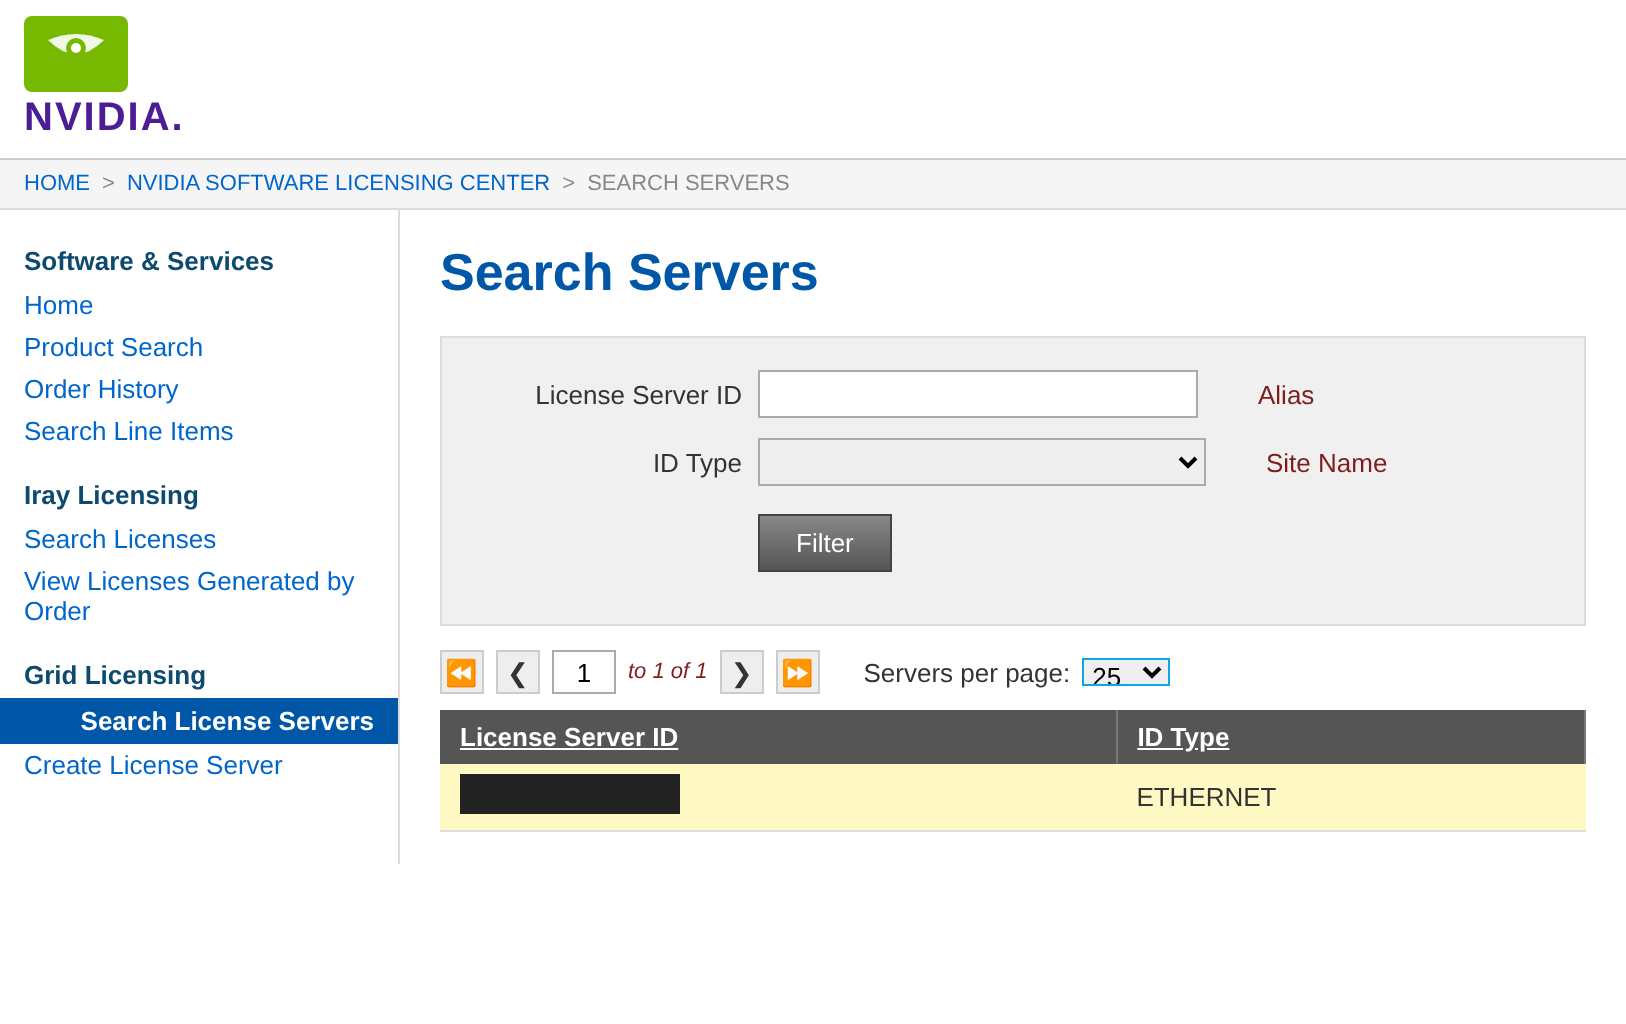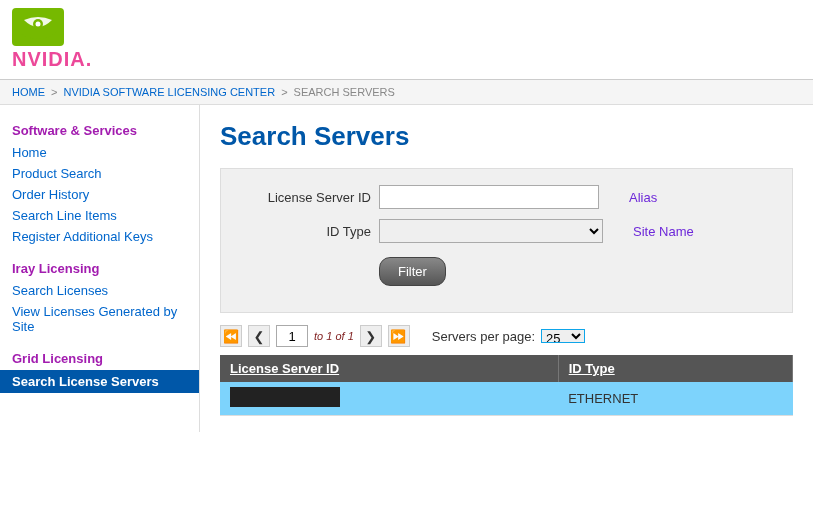--- a/index.html
+++ b/index.html
@@ -3,64 +3,64 @@
   <meta charset="utf-8">
   <style>
     * { margin: 0; padding: 0; box-sizing: border-box; }
     body { font-family: Arial, sans-serif; font-size: 13px; color: #333; background: #fff; width: 813px; min-height: 512px; overflow: hidden; }
 
     
     .header { display: flex; align-items: center; padding: 8px 12px; border-bottom: 1px solid #ccc; }
     .nvidia-logo { display: flex; flex-direction: column; align-items: flex-start; }
     .logo-icon { width: 52px; height: 38px; background: #76b900; border-radius: 4px; display: flex; align-items: center; justify-content: center; margin-bottom: 2px; }
     .logo-icon svg { width: 44px; height: 30px; }
-    .nvidia-text { font-size: 20px; font-weight: bold; color: #ec4899; letter-spacing: 1px; }
+    .nvidia-text { font-size: 20px; font-weight: bold; color: #4c1d95; letter-spacing: 1px; }
 
     
     .breadcrumb { background: #f5f5f5; border-bottom: 1px solid #ddd; padding: 6px 12px; font-size: 11px; color: #555; display: flex; align-items: center; gap: 6px; }
     .breadcrumb a { color: #0066cc; text-decoration: none; }
     .breadcrumb span { color: #888; }
 
     
     .layout { display: flex; }
 
     
     .sidebar { width: 200px; min-width: 200px; padding: 10px 0; border-right: 1px solid #ddd; }
-    .sidebar-section-title { color: #a21caf; font-weight: bold; font-size: 13px; padding: 8px 12px 4px 12px; }
+    .sidebar-section-title { color: #0c4a6e; font-weight: bold; font-size: 13px; padding: 8px 12px 4px 12px; }
     .sidebar-item { padding: 3px 12px; color: #0066cc; cursor: pointer; font-size: 13px; }
-    .sidebar-item.active { background: #0057a8; color: #fff; font-weight: bold; padding: 4px 12px; }
+    .sidebar-item.active { background: #0057a8; color: #fff; font-weight: bold; padding: 4px 12px; text-align: right; }
     .sidebar-divider { margin: 6px 0; }
 
     
     .main { flex: 1; padding: 16px 20px; overflow: hidden; }
     .page-title { font-size: 26px; font-weight: bold; color: #0057a8; margin-bottom: 16px; }
 
     
     .search-form { background: #f0f0f0; border: 1px solid #ddd; padding: 16px 20px; margin-bottom: 12px; }
     .form-row { display: flex; align-items: center; margin-bottom: 10px; }
     .form-label { width: 130px; text-align: right; margin-right: 8px; font-size: 13px; color: #333; }
     .form-input { width: 220px; height: 24px; border: 1px solid #aaa; padding: 2px 4px; font-size: 13px; }
     .form-select { width: 224px; height: 24px; border: 1px solid #aaa; font-size: 13px; }
-    .form-side-label { margin-left: 30px; font-size: 13px; color: #6d28d9; }
-    .filter-btn { background: linear-gradient(to bottom, #888, #555); color: #fff; border: 1px solid #444; padding: 6px 18px; font-size: 13px; cursor: pointer; border-radius: 11px; margin-top: 4px; }
+    .form-side-label { margin-left: 30px; font-size: 13px; color: #7f1d1d; }
+    .filter-btn { background: linear-gradient(to bottom, #888, #555); color: #fff; border: 1px solid #444; padding: 6px 18px; font-size: 13px; cursor: pointer; border-radius: 0; margin-top: 4px; }
 
     
     .pagination-row { display: flex; align-items: center; gap: 6px; margin-bottom: 8px; font-size: 13px; }
     .page-nav { background: #eee; border: 1px solid #ccc; width: 22px; height: 22px; display: flex; align-items: center; justify-content: center; cursor: pointer; font-size: 13px; color: #333; }
     .page-input { width: 32px; height: 22px; border: 1px solid #aaa; text-align: center; font-size: 13px; }
     .page-of { font-size: 11px; color: #7f1d1d; font-style: italic; }
     .entries-label { margin-left: 16px; font-size: 13px; }
     .entries-select { height: 14px; border: 1px solid #0ea5e9; font-size: 13px; }
 
     
     .results-table { width: 100%; border-collapse: collapse; }
     .results-table thead tr { background: #555; color: #fff; }
     .results-table thead th { padding: 6px 10px; text-align: left; font-size: 13px; border-right: 1px solid #777; }
     .results-table thead th a { color: #fff; text-decoration: underline; cursor: pointer; }
-    .results-table tbody tr { background: #7dd3fc; }
+    .results-table tbody tr { background: #fef9c3; }
     .results-table tbody td { padding: 5px 10px; border-bottom: 1px solid #ddd; font-size: 13px; }
     .cell-redacted { background: #222; width: 110px; height: 20px; display: inline-block; }
   </style>
 </head>
 <body>
 
 <div class="header">
   <div class="nvidia-logo">
     <div class="logo-icon">
       <svg viewBox="0 0 44 30" xmlns="http://www.w3.org/2000/svg">
@@ -85,32 +85,32 @@
 
 <div class="layout">
 
   <div class="sidebar">
 
     <div class="sidebar-section-title">Software &amp; Services</div>
     <div class="sidebar-item">Home</div>
     <div class="sidebar-item">Product Search</div>
     <div class="sidebar-item">Order History</div>
     <div class="sidebar-item">Search Line Items</div>
-    <div class="sidebar-item">Register Additional Keys</div>
 
     <div class="sidebar-divider"></div>
 
     <div class="sidebar-section-title">Iray Licensing</div>
     <div class="sidebar-item">Search Licenses</div>
-    <div class="sidebar-item">View Licenses Generated by Site</div>
+    <div class="sidebar-item">View Licenses Generated by Order</div>
 
     <div class="sidebar-divider"></div>
 
     <div class="sidebar-section-title">Grid Licensing</div>
     <div class="sidebar-item active">Search License Servers</div>
+    <div class="sidebar-item">Create License Server</div>
 
   </div>
 
   <div class="main">
 
     <div class="page-title">Search Servers</div>
 
     <div class="search-form">
 
       <div class="form-row">

